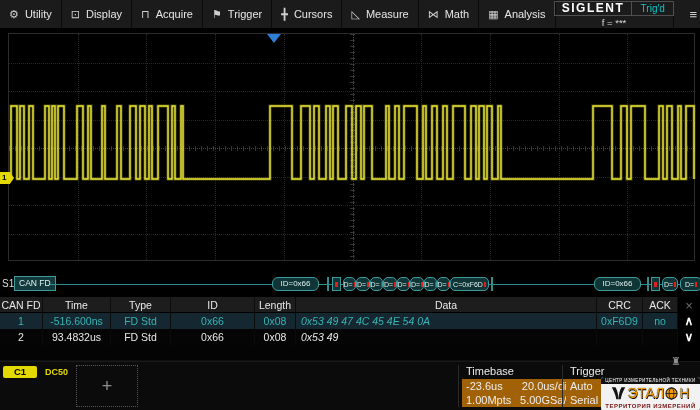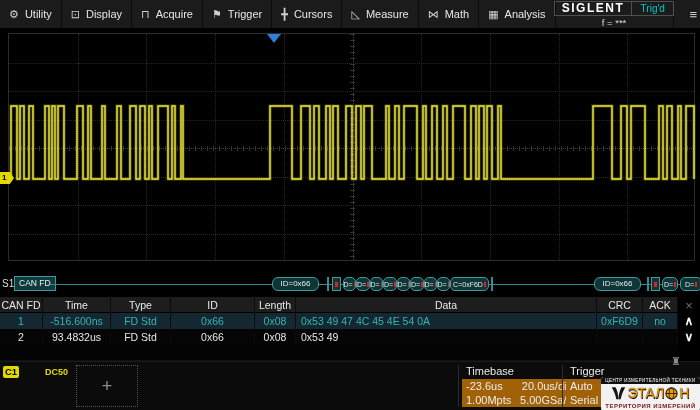--- a/index.html
+++ b/index.html
@@ -56,36 +56,36 @@
   .rdot { width:2px; height:5px; background:#e02020; flex:0 0 auto; }
   .busbar { position:absolute; top:3px; width:2px; height:14px; background:#2d8f8f; }
   .busbox { position:absolute; top:3px; width:9px; height:14px; background:#0f3537;
     border:1px solid #3f9b9b; display:flex; align-items:center; justify-content:center; }
   .busbox .rdot { width:3px; height:5px; }
   
   .dtable { position:absolute; top:297px; left:0; width:678px; }
   .trow { display:grid; grid-template-columns:43px 68px 60px 84px 41px 301px 46px 35px; height:16px; }
   .trow > div { display:flex; align-items:center; justify-content:center; font-size:10.5px;
     border-right:1px solid #0c0c0c; overflow:hidden; white-space:nowrap; }
-  .trow > div.l { justify-content:flex-start; padding-left:5px; }
+  .trow > div.l { justify-content:flex-start; padding-left:5px;font-style:italic; }
   .thead { background:#1d1d1d; color:#e8e8e8; }
   .thead > div { border-bottom:1px solid #000; }
   .trow.sel { background:#152731; color:#35b4b4; }
   .trow.r2 { background:#050505; color:#e8e8e8; }
   .trow.empty { background:#040404; border-bottom:1px solid #101010; }
   .scrollcol { position:absolute; left:678px; top:297px; width:22px; height:64px; background:#000; }
   .scrollcol > div { height:16px; display:flex; align-items:center; justify-content:center; }
   .tclose { color:#6f6f6f; font-size:13px; }
   .sarrow { color:#ffffff; font-size:12px; font-weight:bold; }
   
   .botbar { position:absolute; top:361px; left:0; width:700px; height:49px;
     background:#0b0b0b; border-top:1px solid #1a1a1a; }
   .chbox { position:absolute; left:3px; top:3px; width:65px; height:43px; }
   .chbox .r1 { display:flex; align-items:center; height:13px; }
-  .chbadge { width:16px; height:12px; background:#e3d800; color:#000; font-size:9.5px;
+  .chbadge { width:34px; height:12px; background:#e3d800; color:#000; font-size:9.5px;
     font-weight:bold; text-align:center; line-height:12px; border-radius:2px; }
   .chcoup { margin-left:auto; color:#e3d800; font-size:9px; font-weight:bold; }
   .chgray { background:#2e2e2e; height:29px; margin-top:1px; padding:1px 3px;
     display:flex; flex-direction:column; justify-content:space-between; }
   .chscale { text-align:right; font-size:10.5px; color:#f0f0f0; }
   .chrow { display:flex; font-size:10.5px; }
   .chprobe { color:#e3d800; font-size:9px; font-weight:bold; }
   .choffset { margin-left:auto; color:#f0f0f0; }
   .addbox { position:absolute; left:76px; top:3px; width:62px; height:42px;
     border:1px dotted #565656; display:flex; align-items:center; justify-content:center;

